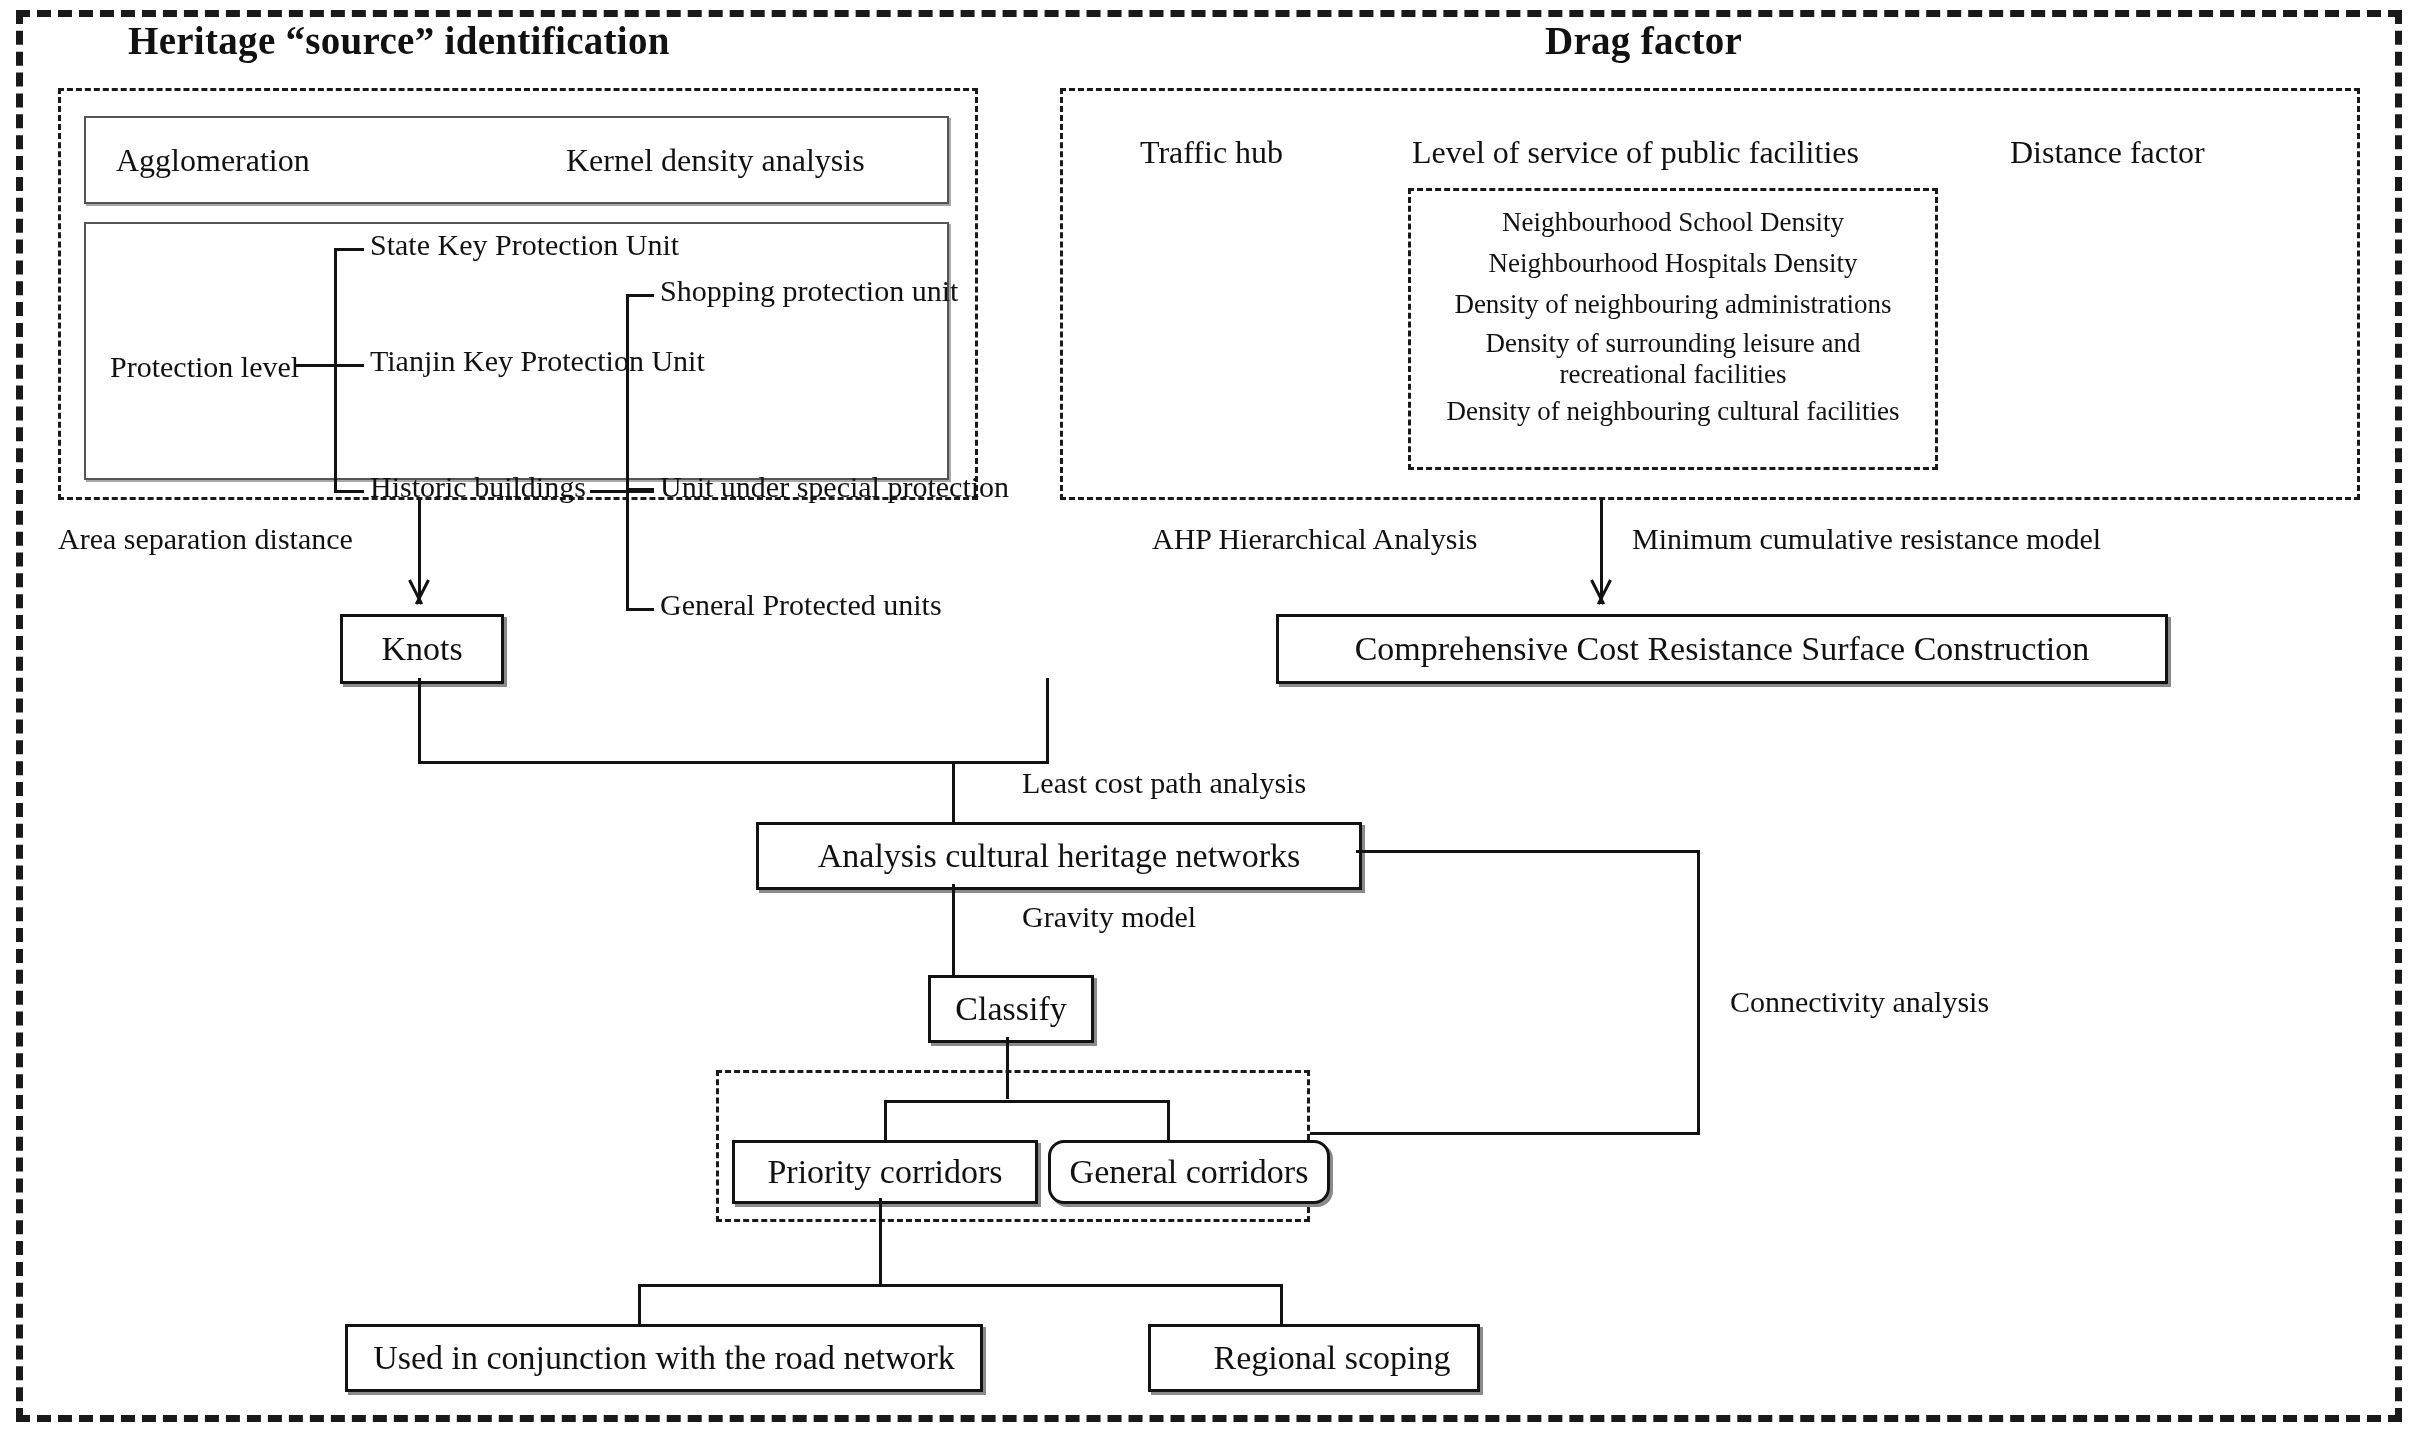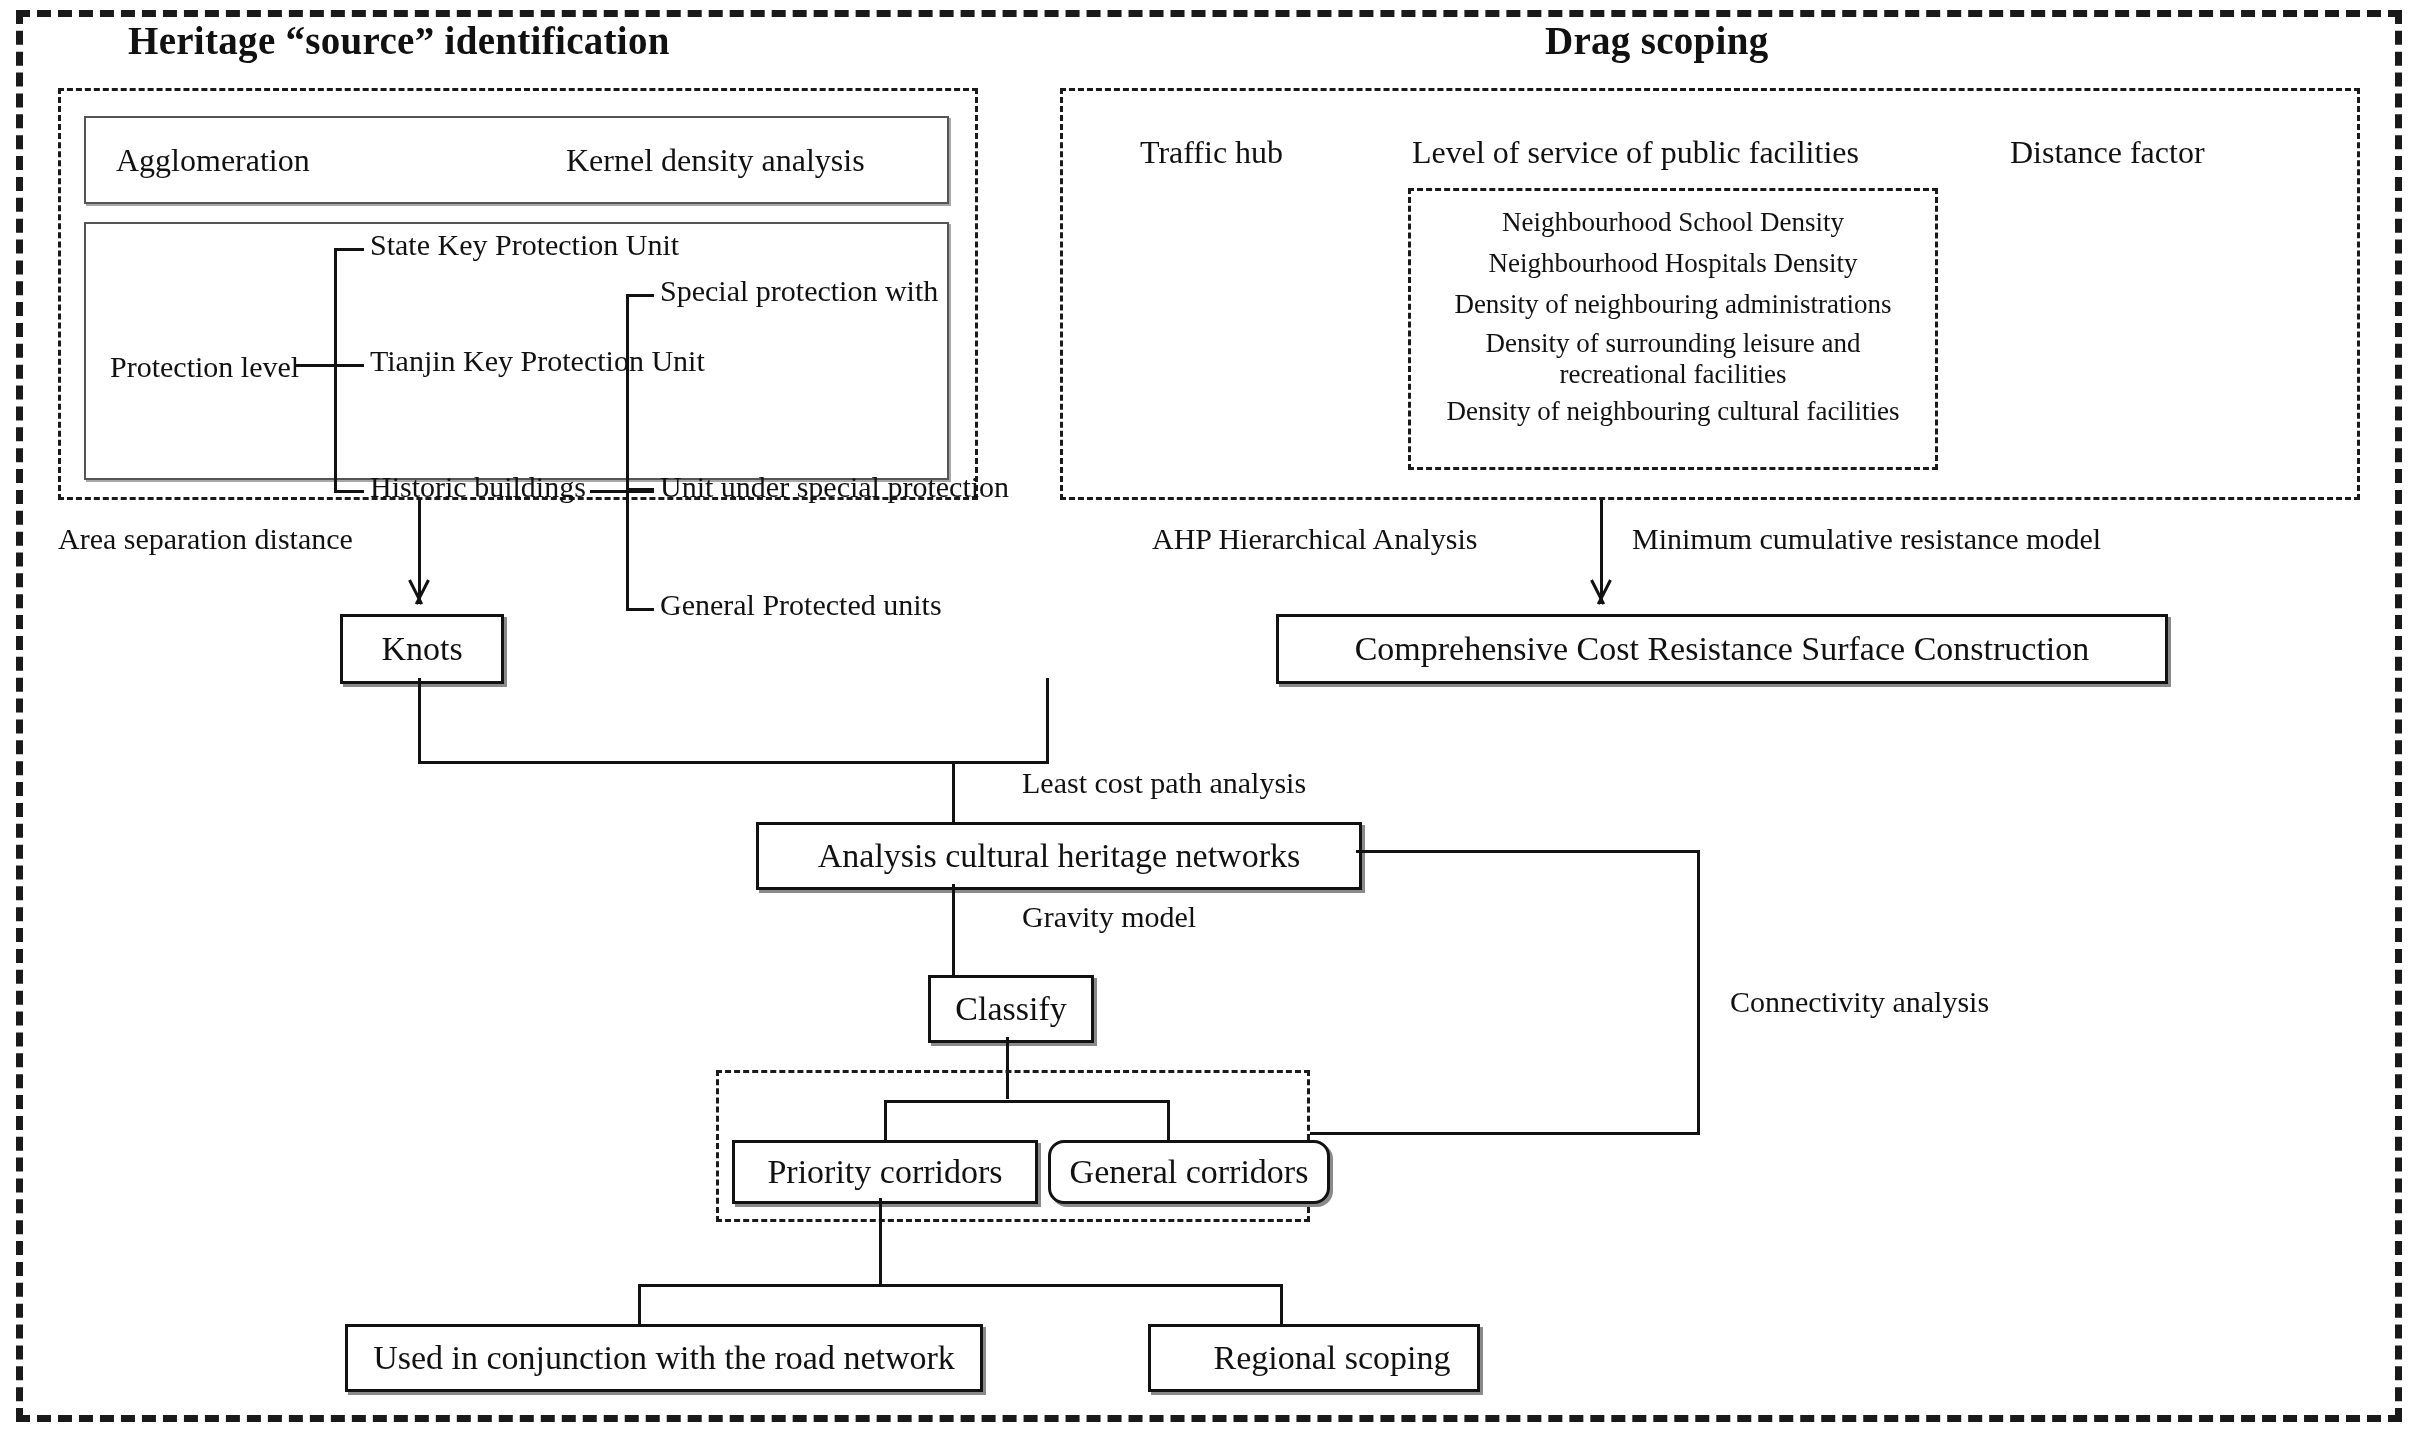--- a/index.html
+++ b/index.html
@@ -105,26 +105,26 @@
     <span class="tree-leaf" style="left:284px;top:120px;">Tianjin Key Protection Unit</span>
     <span class="tree-leaf" style="left:284px;top:246px;">Historic buildings</span>
 
     <div class="line vline" style="left:540px;top:70px;height:196px;"></div>
     <div class="line hline" style="left:540px;top:70px;width:28px;"></div>
     <div class="line hline" style="left:504px;top:266px;width:64px;"></div>
     <div class="line hline" style="left:540px;top:264px;width:28px;"></div>
     <div class="line vline" style="left:540px;top:266px;height:118px;"></div>
     <div class="line hline" style="left:540px;top:384px;width:28px;"></div>
 
-    <span class="tree-leaf" style="left:574px;top:50px;">Special protection with</span>
+    <span class="tree-leaf" style="left:574px;top:50px;">Shopping protection unit</span>
     <span class="tree-leaf" style="left:574px;top:246px;">Unit under special protection</span>
     <span class="tree-leaf" style="left:574px;top:364px;">General Protected units</span>
   </div>
 
-  <div class="panel-title" style="left:1545px;top:18px;">Drag scoping</div>
+  <div class="panel-title" style="left:1545px;top:18px;">Drag factor</div>
 
   <div class="abs dashbox-thin" id="right-panel"></div>
 
   <div class="col-head" style="left:1140px;top:134px;">Traffic hub</div>
   <div class="col-head" style="left:1412px;top:134px;">Level of service of public facilities</div>
   <div class="col-head" style="left:2010px;top:134px;">Distance factor</div>
 
 
   <div class="abs dashbox-thin drag-col" style="left:1408px;top:188px;width:530px;height:282px;">
     <div class="col-item" style="margin-top:14px;">Neighbourhood School Density</div>

